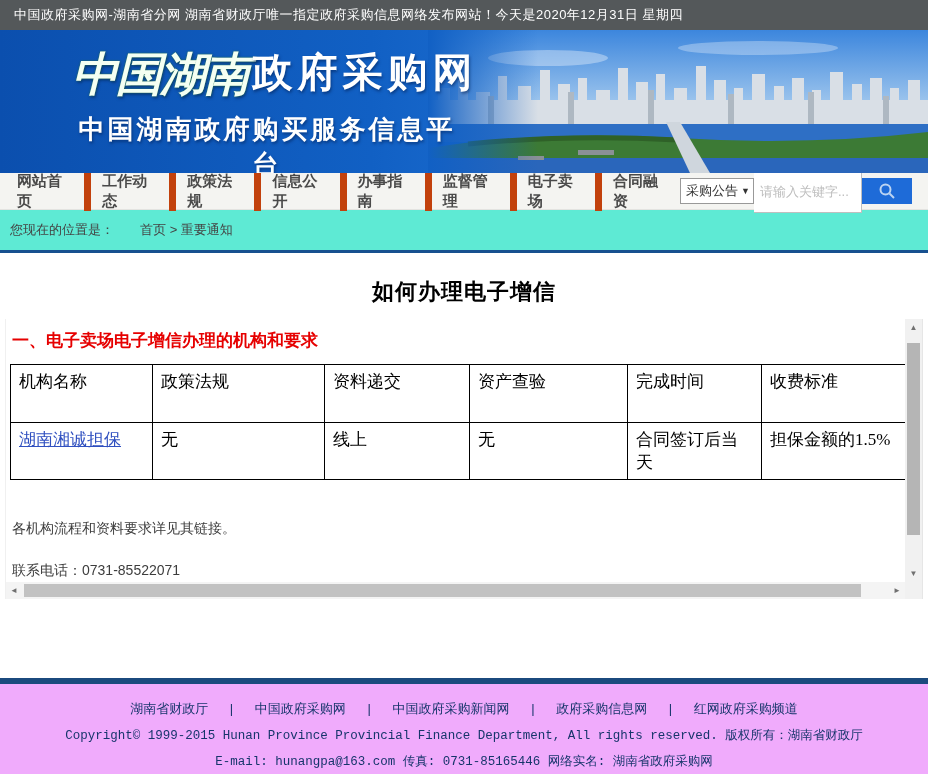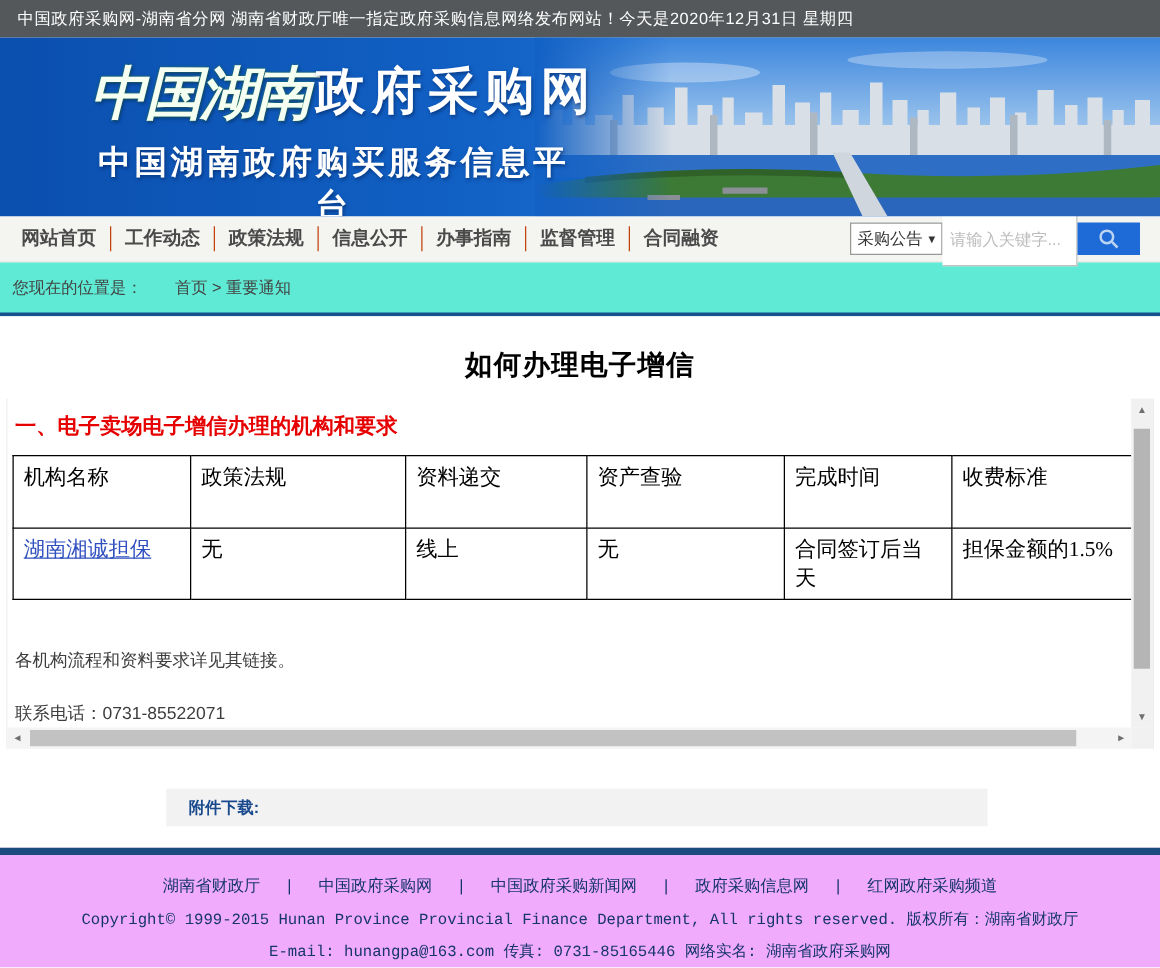--- a/index.html
+++ b/index.html
@@ -24,21 +24,21 @@
                 font-size:46px; letter-spacing:-2px; color:#f4fff2;
                 text-shadow:0 0 2px #2d7d46, 1px 2px 3px rgba(0,30,80,.6); }
   .logo-main  { font-size:40px; font-weight:bold; letter-spacing:5px; vertical-align:4px; }
   .banner-subtitle { margin-top:6px; font-size:26px; font-weight:bold; letter-spacing:3px; }
 
   
   .nav { height:37px; background:#f4f4f1; border-bottom:1px solid #e3e3e0;
          display:flex; align-items:center; }
   .nav-items { display:flex; align-items:center; height:100%; padding-left:6px; }
   .nav-item { font-size:15px; font-weight:bold; color:#4a4a4a; text-decoration:none;
-              padding:0 11px; line-height:20px; border-right:1px solid #c2410c; cursor:pointer; }
+              padding:0 11px; line-height:20px; border-right:7px solid #c2410c; cursor:pointer; }
   .nav-item:last-child { border-right:none; }
   .nav-search { margin-left:auto; display:flex; align-items:center; padding-right:16px; }
   .search-select { width:74px; height:26px; background:#fff; border:1px solid #999;
                    font-size:13px; color:#333; display:flex; align-items:center;
                    padding:0 3px 0 5px; white-space:nowrap; overflow:hidden; cursor:pointer; }
   .search-select .sel-arrow { margin-left:auto; font-size:9px; color:#333; }
   .search-input { width:108px; height:44px; border:1px solid #bfbfbf; border-left:none;
                   font-size:13px; padding:0 6px; color:#333; outline:none; }
   .search-input::placeholder { color:#bdbdbd; }
   .search-btn { width:50px; height:26px; background:#1e6bd8; border:none; cursor:pointer;
@@ -174,20 +174,21 @@
   </div>
 
   <div class="nav">
     <div class="nav-items">
       <a class="nav-item">网站首页</a>
       <a class="nav-item">工作动态</a>
       <a class="nav-item">政策法规</a>
       <a class="nav-item">信息公开</a>
       <a class="nav-item">办事指南</a>
       <a class="nav-item">监督管理</a>
+      <a class="nav-item">电子卖场</a>
       <a class="nav-item">合同融资</a>
     </div>
     <div class="nav-search">
       <div class="search-select">
         <span>采购公告</span>
         <span class="sel-arrow">▼</span>
       </div>
       <input class="search-input" type="text" placeholder="请输入关键字..." style="">
       <button class="search-btn">
         <svg width="18" height="18" viewBox="0 0 18 18">
@@ -253,23 +254,20 @@
       </div>
 
       <div class="hscroll">
         <div class="arrow">◄</div>
         <div class="thumb"></div>
         <div class="arrow">►</div>
       </div>
       <div class="scroll-corner"></div>
     </div>
 
-    <div class="attach-bar">
-      <span class="attach-label">附件下载:</span>
-    </div>
   </div>
 
   <div class="footer">
     <div class="footer-links">
       <a>湖南省财政厅</a>
       <span class="sep">|</span>
       <a>中国政府采购网</a>
       <span class="sep">|</span>
       <a>中国政府采购新闻网</a>
       <span class="sep">|</span>

